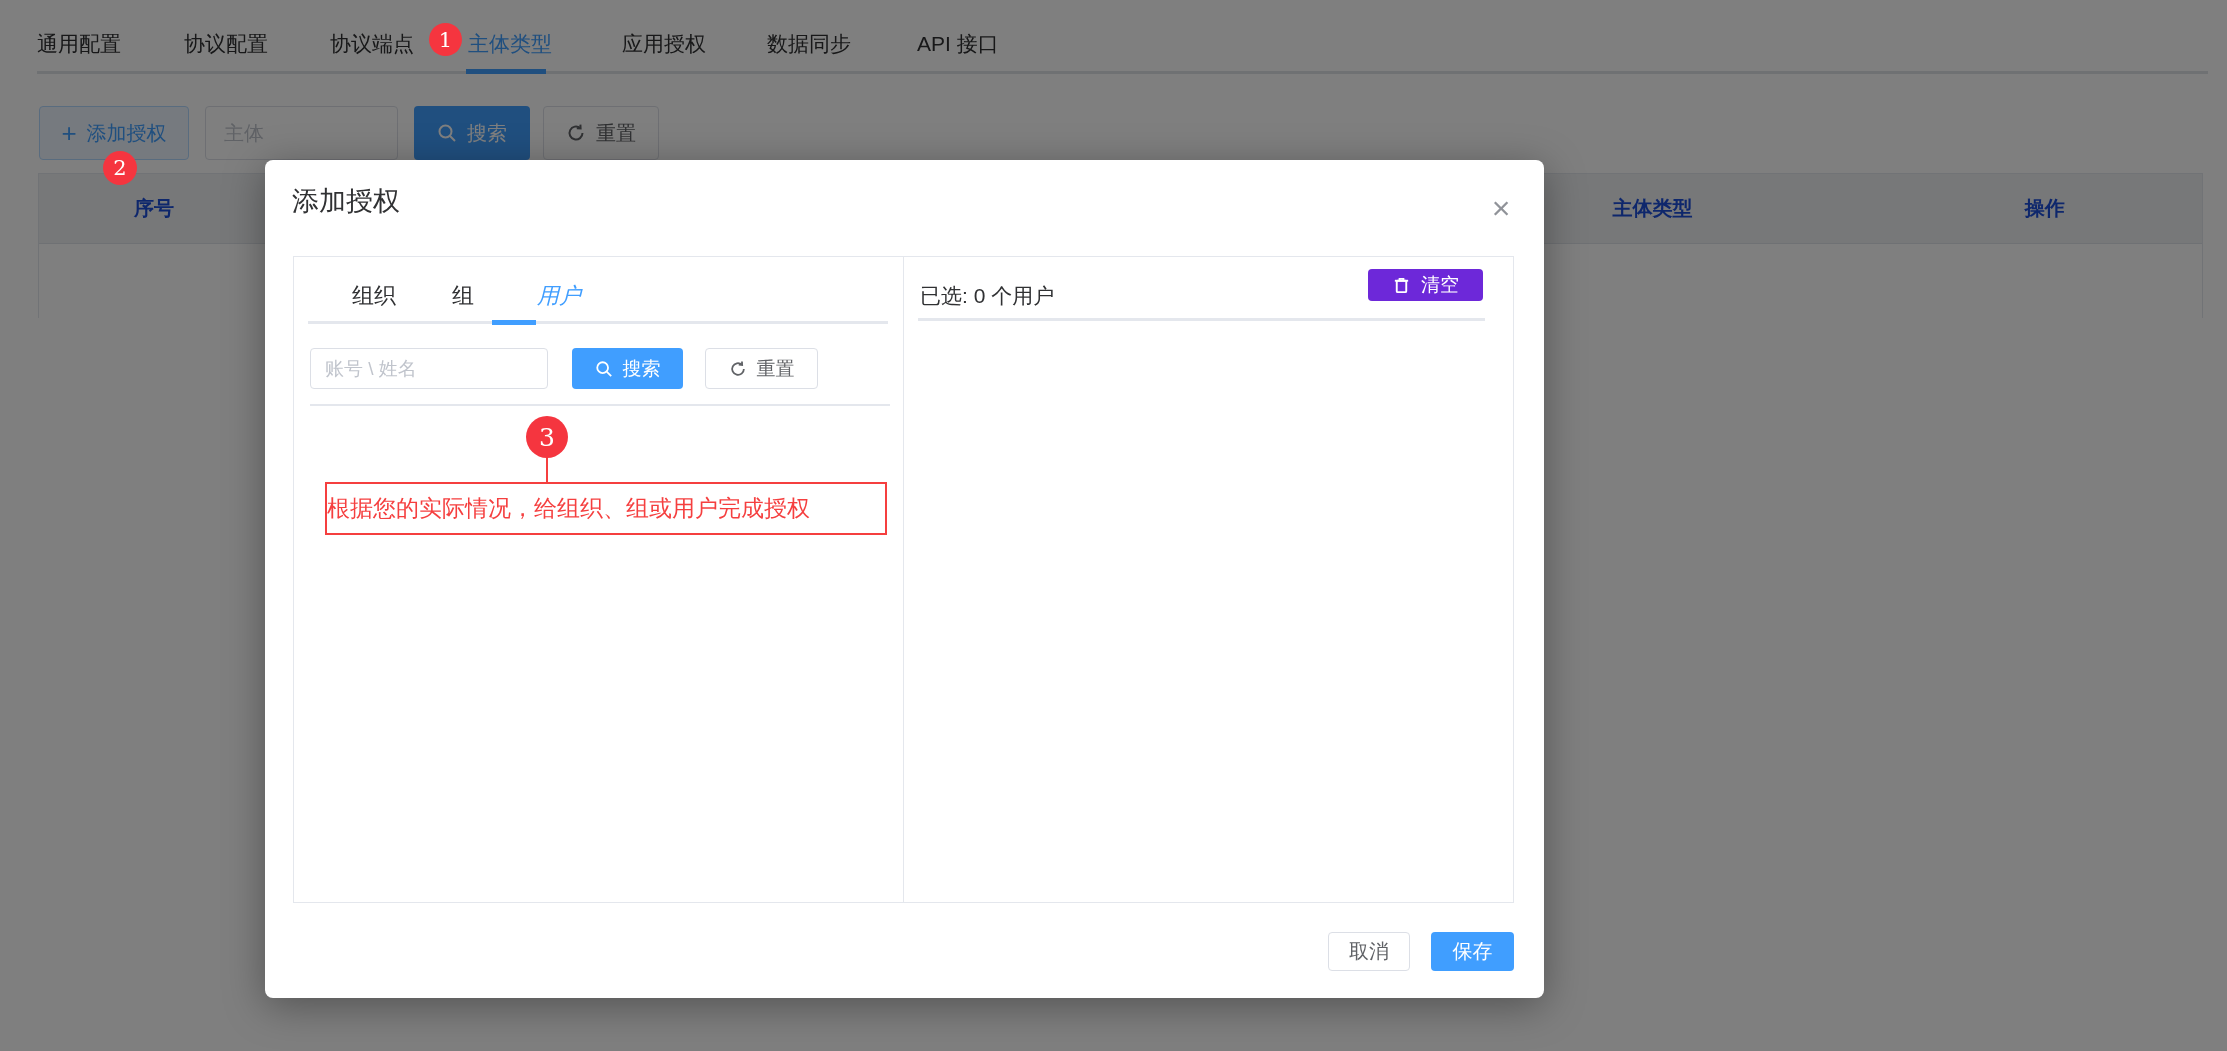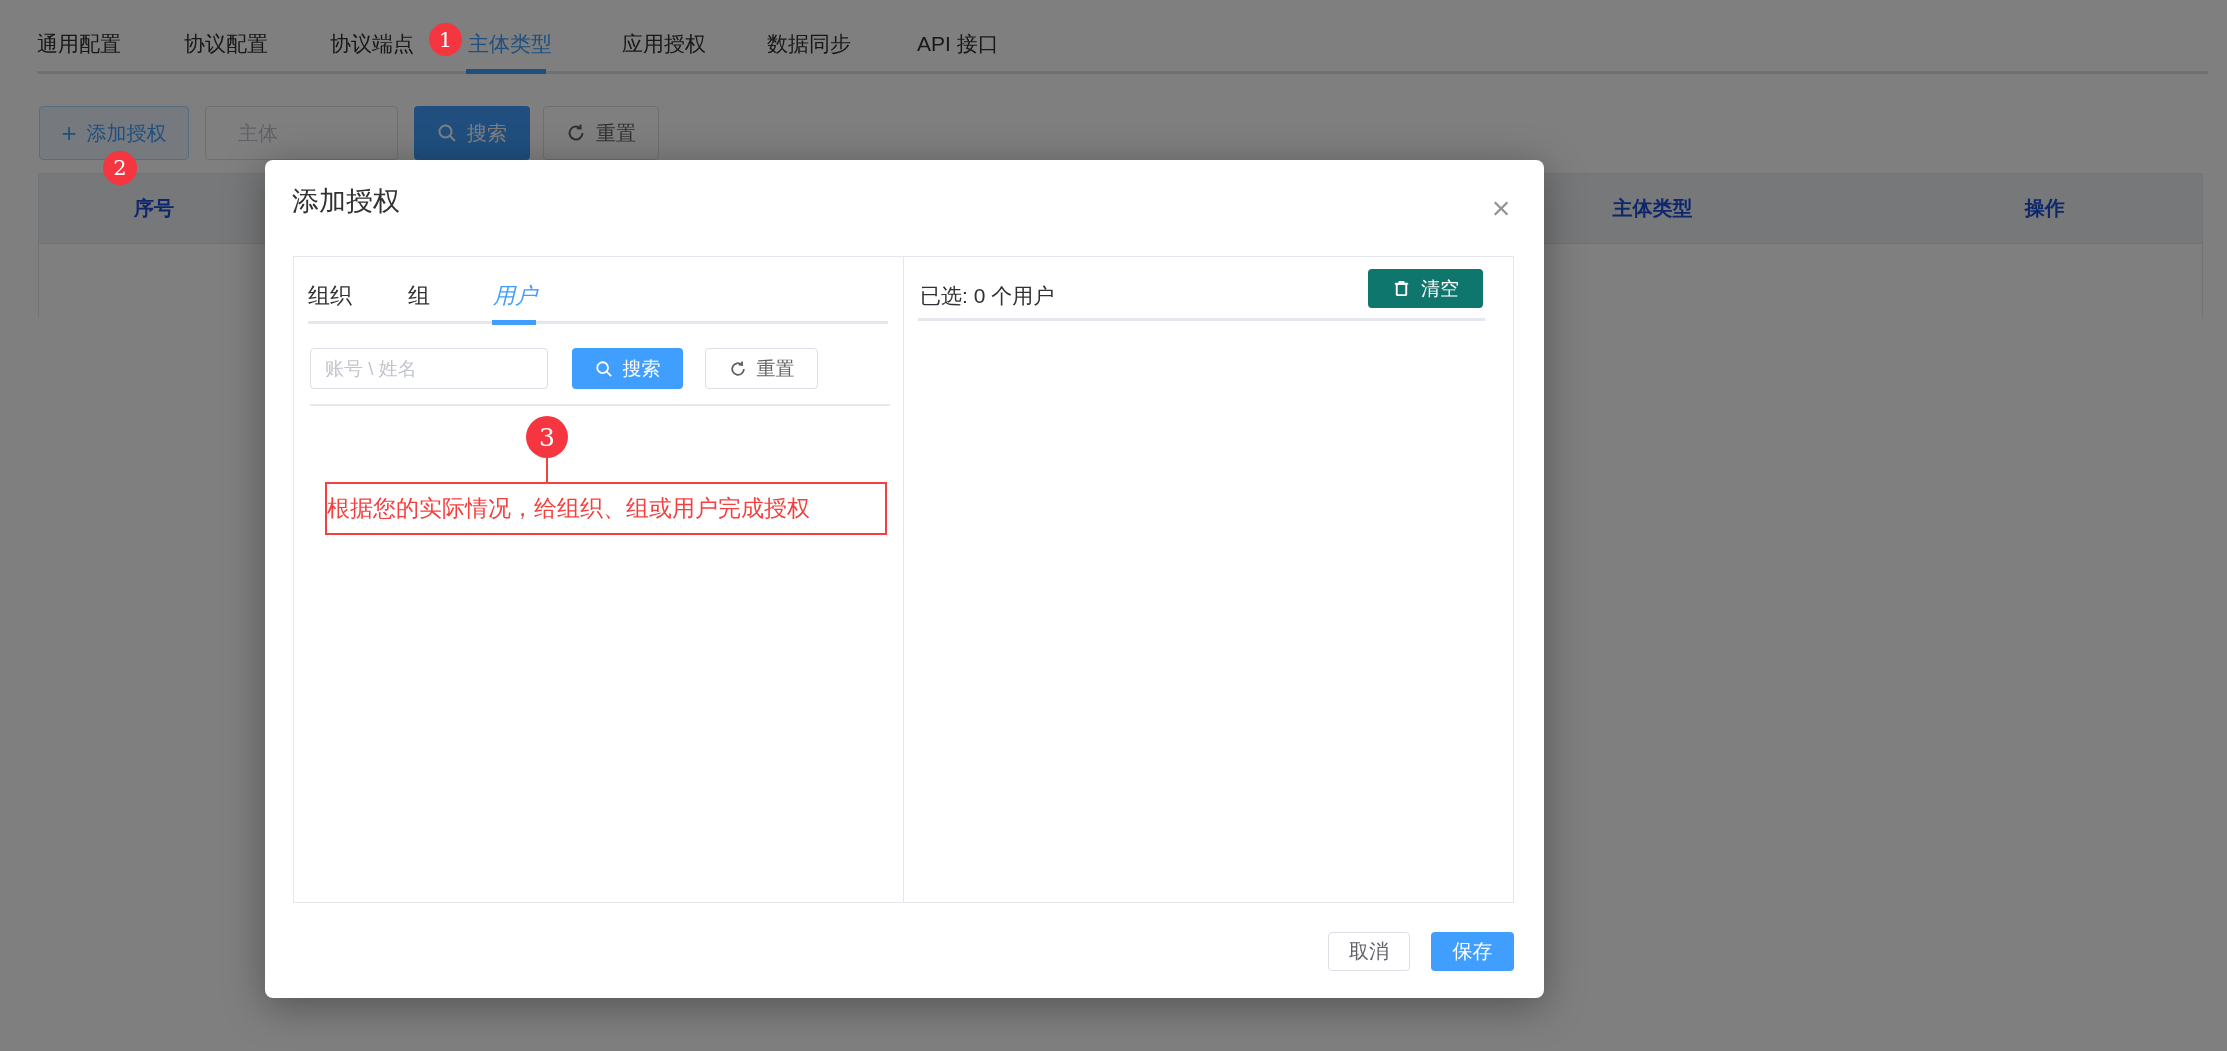--- a/index.html
+++ b/index.html
@@ -8,21 +8,21 @@
 
   
   .nav-tab { position:absolute; top:30px; font-size:21px; color:#303133; cursor:pointer; white-space:nowrap; }
   .nav-tab.active { color:#409eff; }
   .nav-divider { position:absolute; left:37px; top:71px; width:2171px; height:3px; background:#dfe2e7; }
   .nav-underline { position:absolute; left:466px; top:69px; width:80px; height:5px; background:#409eff; z-index:2; }
 
   .btn { display:flex; align-items:center; justify-content:center; gap:10px; border-radius:4px; font-size:20px; cursor:pointer; border:1px solid transparent; }
   .add-btn { position:absolute; left:39px; top:106px; width:150px; height:54px; background:#ecf5ff; border-color:#b3d8ff; color:#409eff; }
   .plus { font-size:26px; font-weight:300; line-height:20px; }
-  .subject-input { position:absolute; left:205px; top:106px; width:193px; height:54px; border:1px solid #dcdfe6; border-radius:4px; padding:0 32px; font-size:20px; color:#303133; outline:none; font-family:inherit; }
+  .subject-input { position:absolute; left:205px; top:106px; width:193px; height:54px; border:1px solid #dcdfe6; border-radius:4px; padding:0 18px; font-size:20px; color:#303133; outline:none; font-family:inherit; }
   .subject-input::placeholder { color:#c0c4cc; }
   .search-btn-top { position:absolute; left:414px; top:106px; width:116px; height:54px; background:#409eff; color:#fff; }
   .reset-btn-top { position:absolute; left:543px; top:106px; width:116px; height:54px; background:#fff; border-color:#dcdfe6; color:#606266; }
 
   .table { position:absolute; left:38px; top:173px; width:2165px; height:145px; border:1px solid #e3e6ec; }
   .thead { display:flex; height:70px; background:#eef0f3; border-bottom:1px solid #dfe2e8; }
   .th { display:flex; align-items:center; justify-content:center; font-size:20px; font-weight:bold; color:#1d4ed8;font-family:Liberation Mono, monospace; }
   .trow { height:74px; background:#fff; }
 
   
@@ -34,39 +34,39 @@
   .badge-2 { left:103px; top:151px; width:34px; height:34px; font-size:21px; }
   .badge-3 { left:261px; top:256px; width:42px; height:42px; font-size:25px; }
 
   
   .modal { position:absolute; left:265px; top:160px; width:1279px; height:838px; background:#fff; border-radius:8px; box-shadow:0 8px 40px rgba(0,0,0,0.35); z-index:20; }
   .modal-title { position:absolute; left:27px; top:23px; font-size:27px; color:#303133; }
   .modal-close { position:absolute; left:1218px; top:30px; width:36px; height:36px; font-size:32px; color:#909399; display:flex; align-items:center; justify-content:center; cursor:pointer; }
   .content-box { position:absolute; left:28px; top:96px; width:1221px; height:647px; border:1px solid #e4e7ed; }
   .v-divider { position:absolute; left:638px; top:96px; width:1px; height:647px; background:#e4e7ed; }
 
-  .m-tab { position:absolute; top:121px; font-size:22px; color:#303133; cursor:pointer; }
+  .m-tab { position:absolute; top:121px; font-size:22px; color:#303133; cursor:pointer;margin-left:44px; }
   .m-tab.active { color:#409eff;font-style:italic; }
   .m-track { position:absolute; left:43px; top:161px; width:580px; height:3px; background:#e4e7ed; }
   .m-underline { position:absolute; left:227px; top:160px; width:44px; height:5px; background:#409eff; }
 
   .m-input { position:absolute; left:45px; top:188px; width:238px; height:41px; border:1px solid #dcdfe6; border-radius:4px; padding:0 14px; font-size:19px; color:#303133; outline:none; font-family:inherit; }
   .m-input::placeholder { color:#c0c4cc; }
   .m-search { position:absolute; left:307px; top:188px; width:111px; height:41px; background:#409eff; color:#fff; font-size:19px; }
   .m-reset { position:absolute; left:440px; top:188px; width:113px; height:41px; background:#fff; border-color:#dcdfe6; color:#606266; font-size:19px; }
   .m-hdivider { position:absolute; left:45px; top:244px; width:580px; height:2px; background:#e4e7ed; }
 
   .note-line { position:absolute; left:281px; top:297px; width:2px; height:26px; background:#f53f3f; }
   .note-box { position:absolute; left:60px; top:322px; width:562px; height:53px; border:2px solid #f53f3f; display:flex; align-items:center; justify-content:flex-start; }
   .note-text { color:#f53f3f; font-size:23px; white-space:nowrap; }
 
   .empty-text { position:absolute; left:28px; top:482px; width:610px; text-align:center; font-size:22px; color:#909399; }
 
   .selected-label { position:absolute; left:655px; top:122px; font-size:21px; color:#303133; }
-  .clear-btn { position:absolute; left:1103px; top:109px; width:115px; height:39px; background:#0f766e; color:#fff; font-size:19px; cursor:not-allowed; }
+  .clear-btn { position:absolute; left:1103px; top:109px; width:115px; height:32px; background:#6d28d9; color:#fff; font-size:19px; cursor:not-allowed; }
   .r-hdivider { position:absolute; left:653px; top:158px; width:567px; height:3px; background:#e4e7ed; }
 
   .cancel-btn { position:absolute; left:1063px; top:772px; width:82px; height:39px; background:#fff; border-color:#dcdfe6; color:#606266; }
   .save-btn { position:absolute; left:1166px; top:772px; width:83px; height:39px; background:#409eff; color:#fff;text-align:center; }
 
   .icon-svg { display:block; }
 </style>
 </head>
 <body>
 

